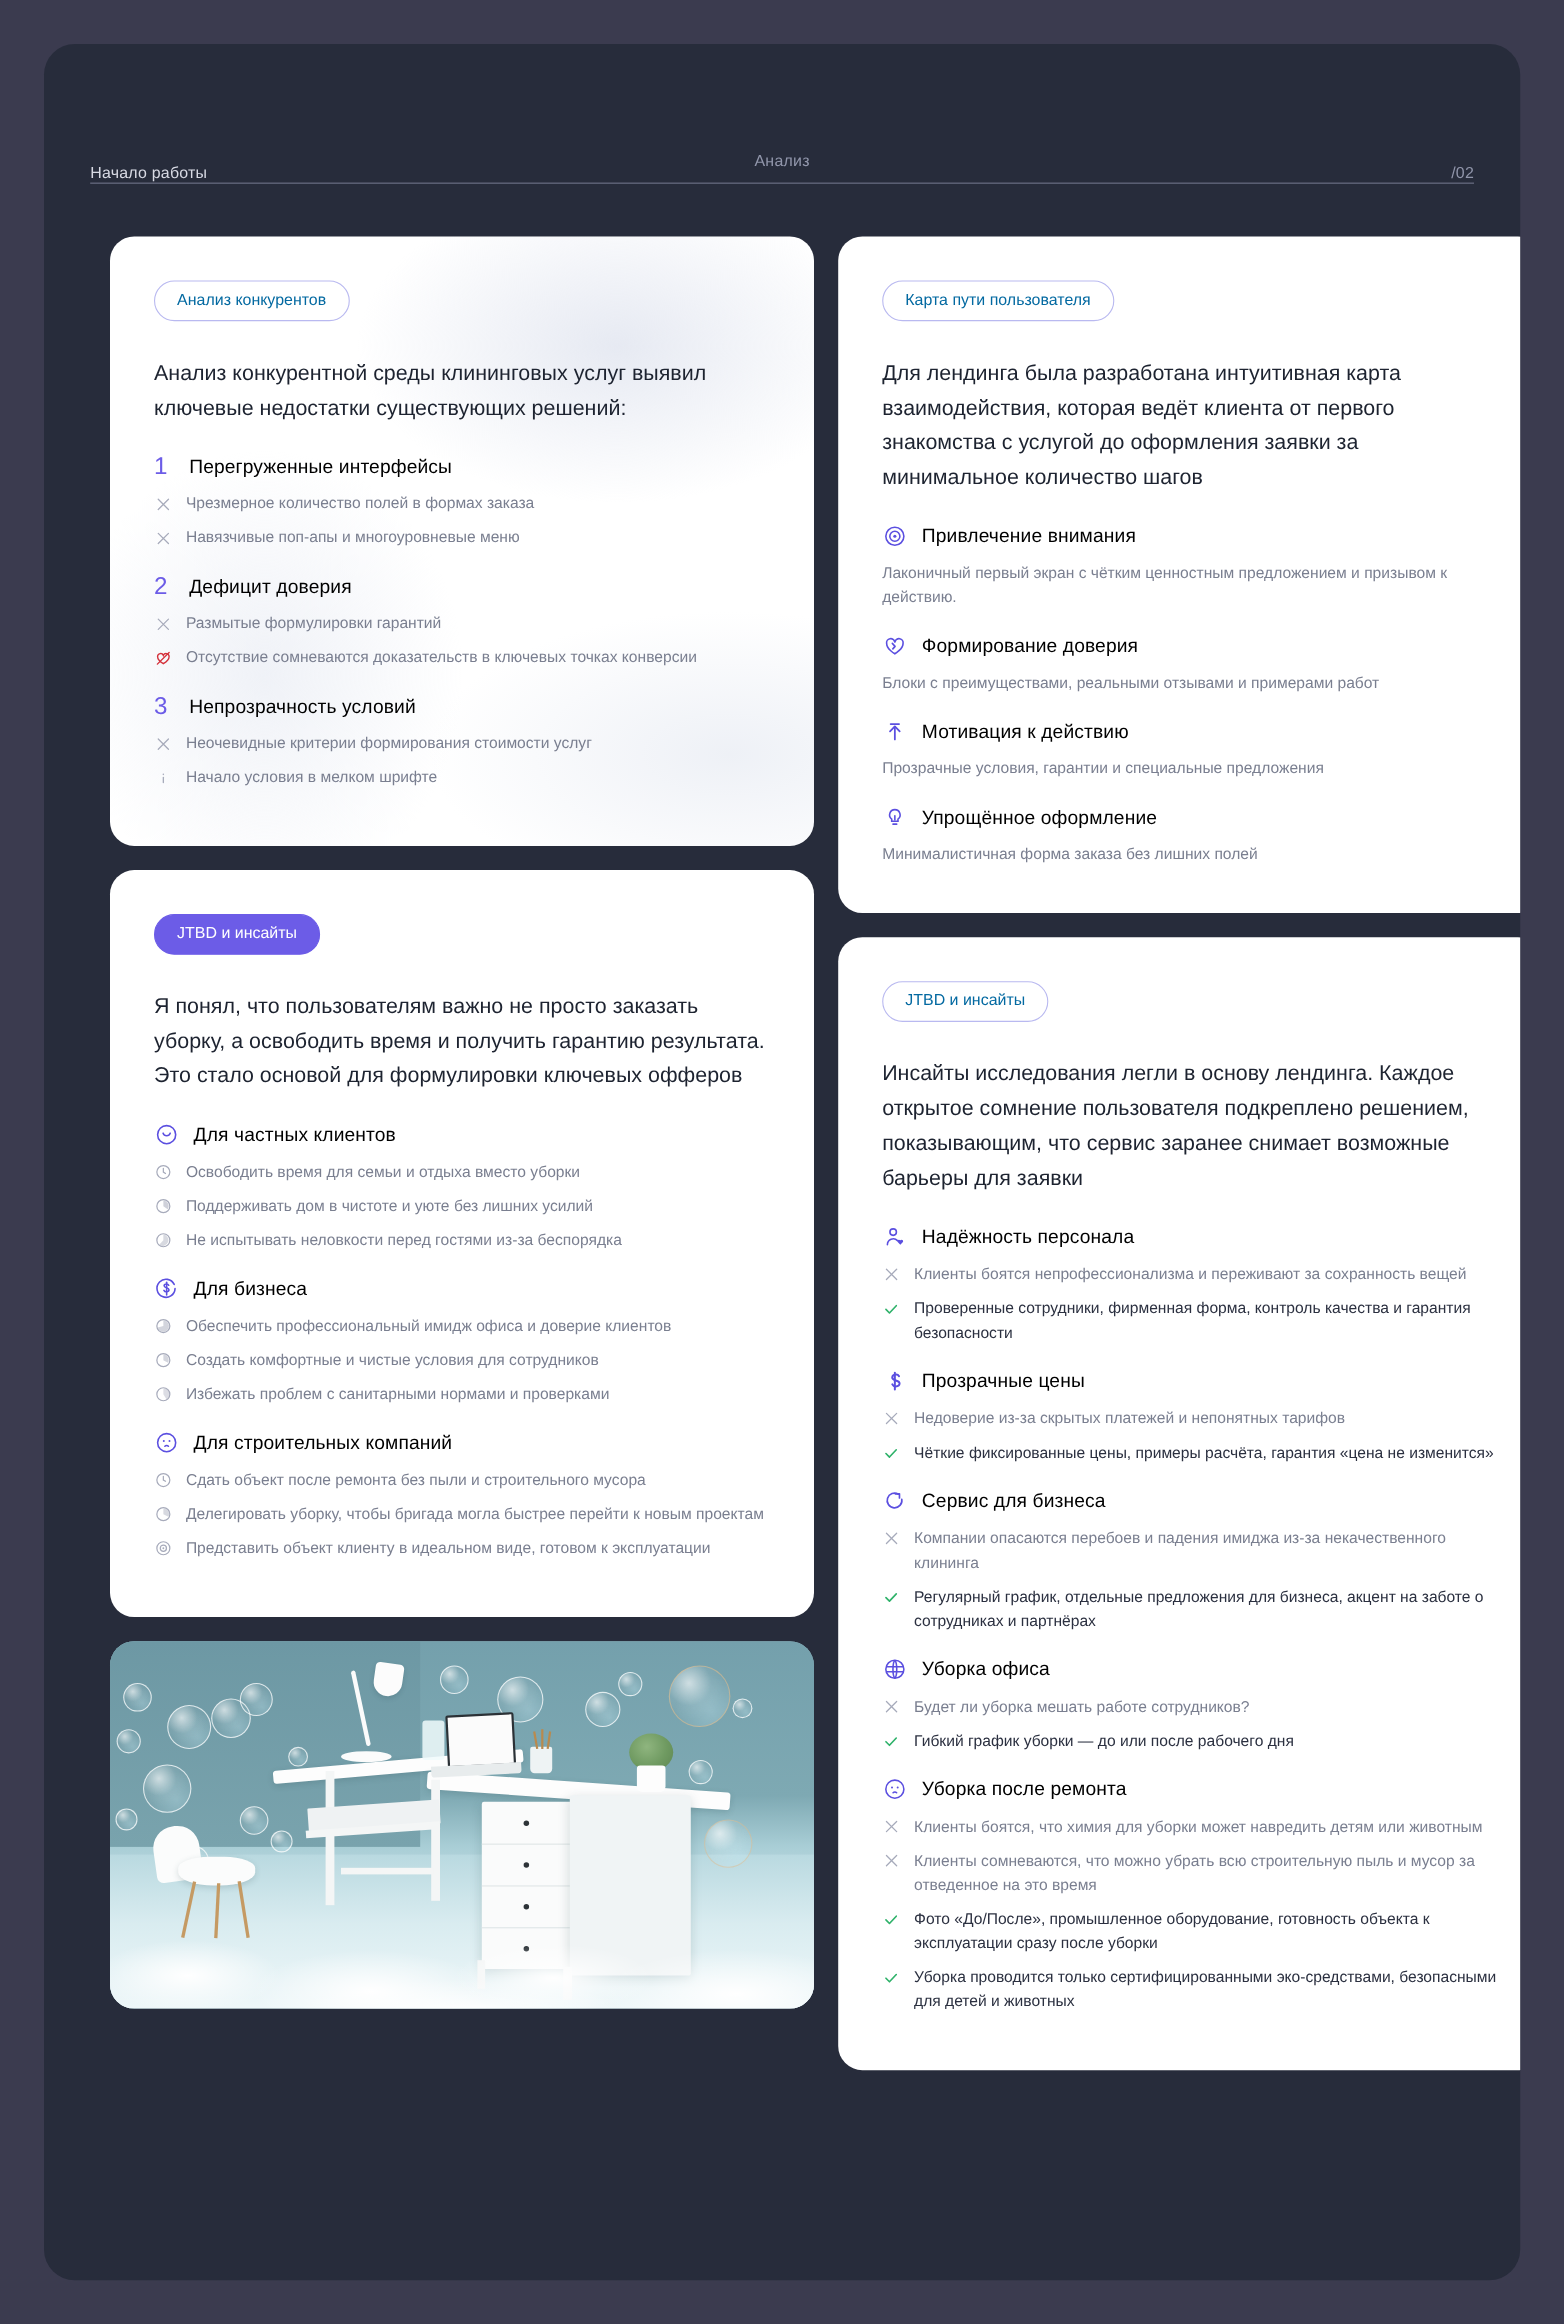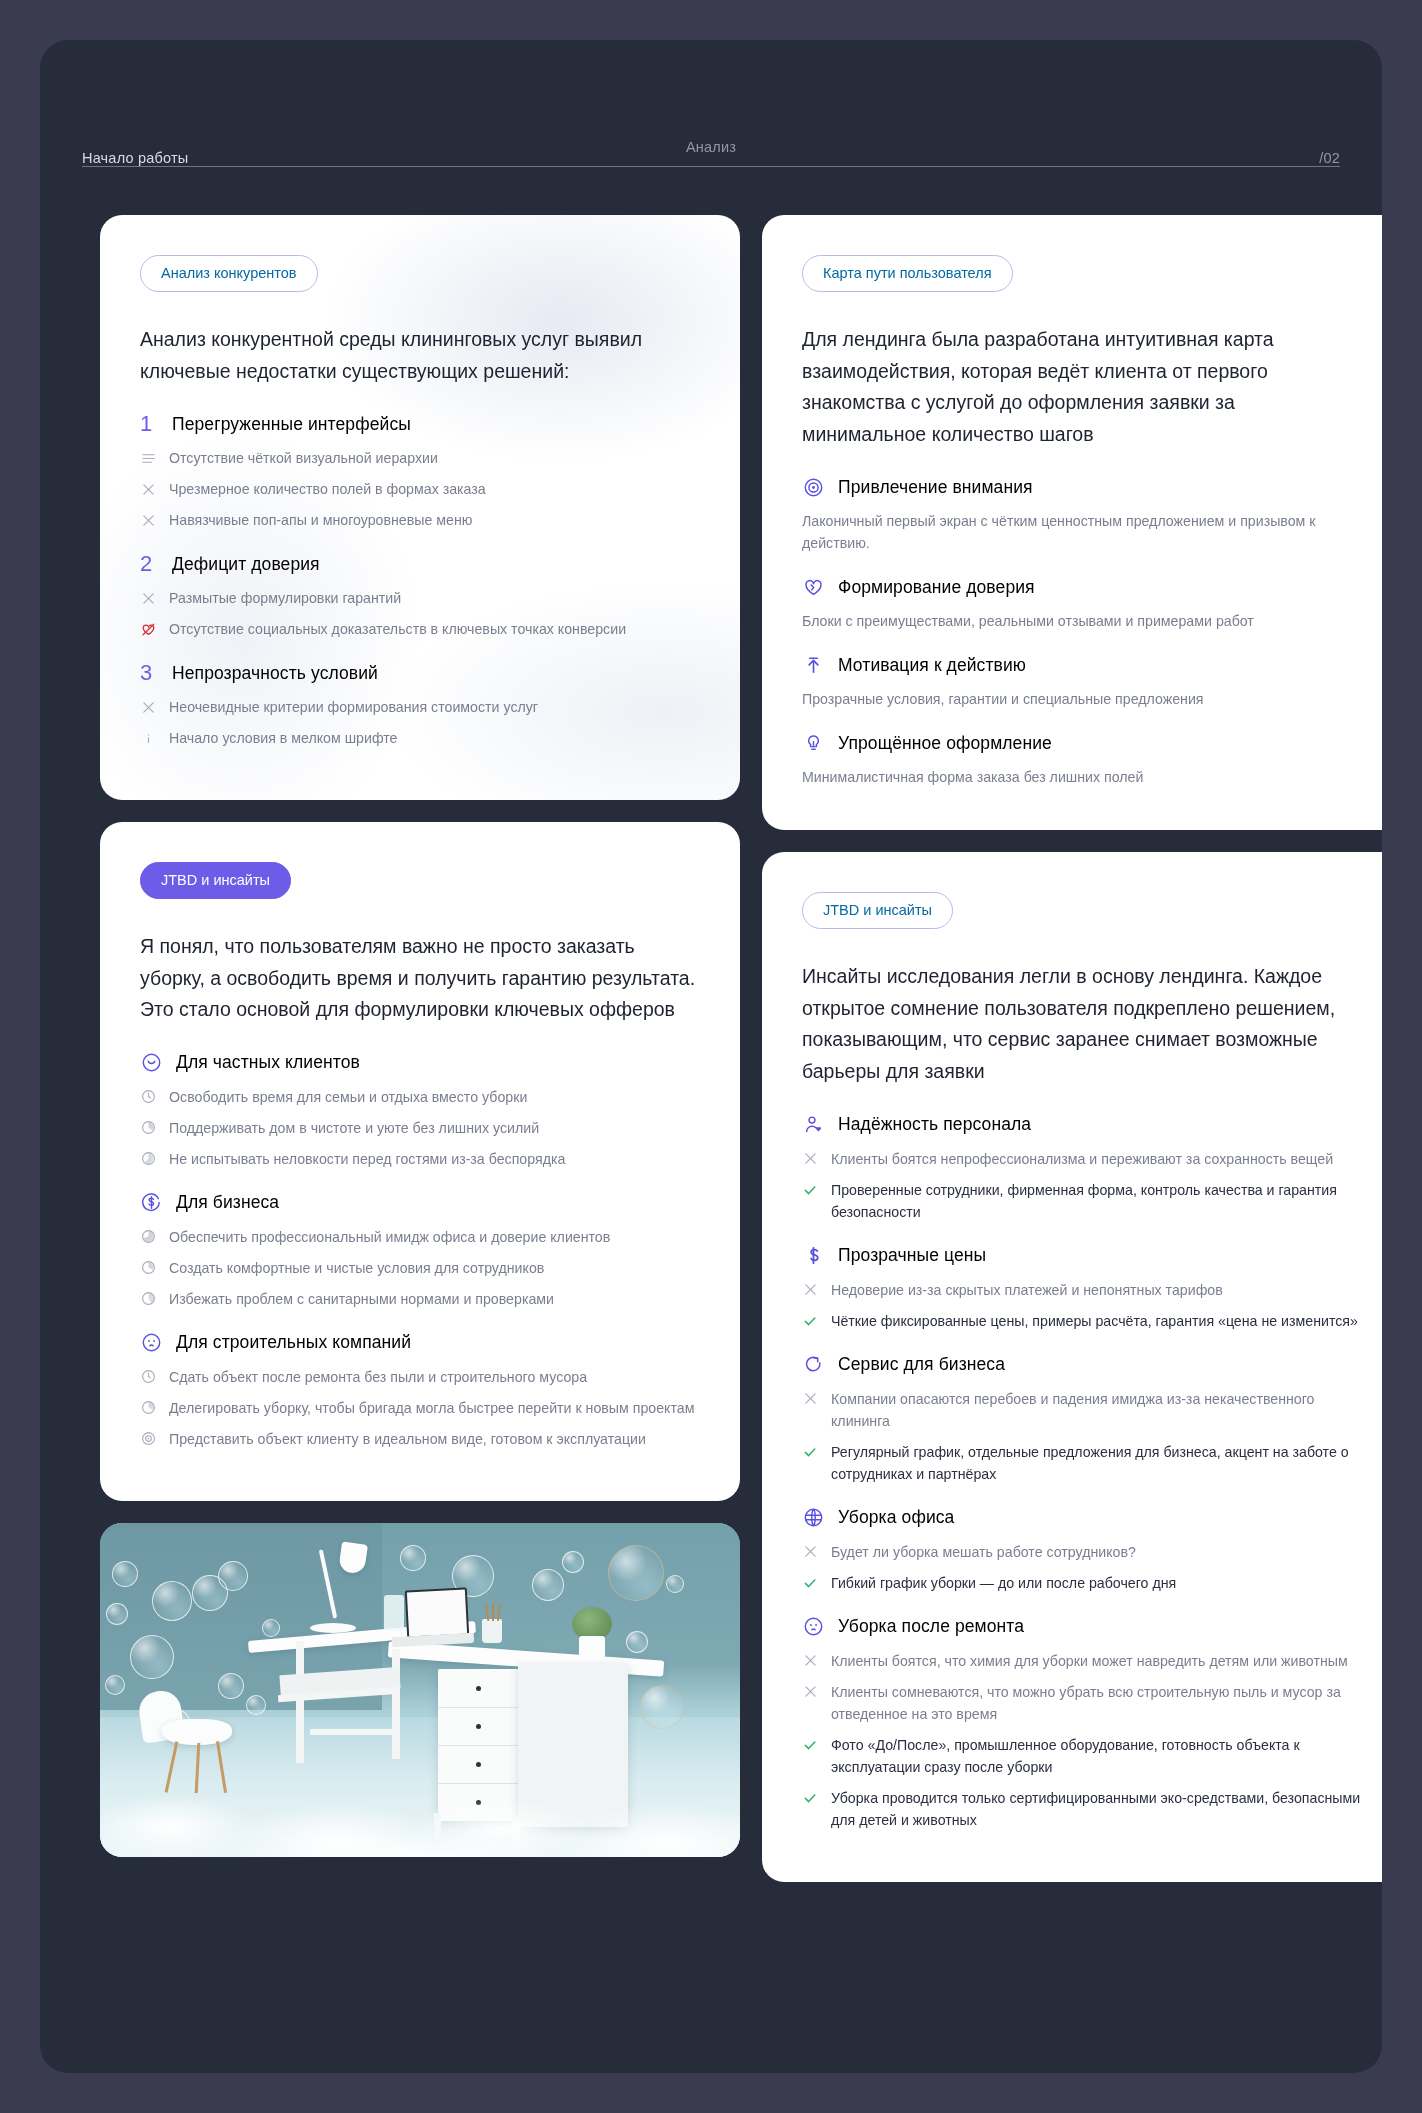--- a/index.html
+++ b/index.html
@@ -256,28 +256,20 @@
           <div class="badge">Анализ конкурентов</div>
           <div class="lead">Анализ конкурентной среды клининговых услуг выявил ключевые недостатки существующих решений:</div>
 
           
           <div class="sec">
             <div class="num">1</div>
             <div class="sec-title">Перегруженные интерфейсы</div>
           </div>
           <div class="bullet">
             <span class="b-ico">
-              <svg width="15" height="15" viewBox="0 0 16 16" fill="none" stroke="currentColor" stroke-width="1.3" stroke-linecap="round">
-                <path d="M2 4h12M2 8h12M2 12h9"></path>
-                </svg>
-            </span>
-            <span class="b-txt">Отсутствие чёткой визуальной иерархии</span>
-          </div>
-          <div class="bullet">
-            <span class="b-ico">
               <svg width="13" height="13" viewBox="0 0 14 14" fill="none" stroke="currentColor" stroke-width="1.25" stroke-linecap="round">
                   <path d="M2 2l10 10M12 2L2 12"></path>
                 </svg>
             </span>
             <span class="b-txt">Чрезмерное количество полей в формах заказа</span>
           </div>
           <div class="bullet">
             <span class="b-ico">
               <svg width="13" height="13" viewBox="0 0 14 14" fill="none" stroke="currentColor" stroke-width="1.25" stroke-linecap="round">
                   <path d="M2 2l10 10M12 2L2 12"></path>
@@ -299,21 +291,21 @@
             </span>
             <span class="b-txt">Размытые формулировки гарантий</span>
           </div>
           <div class="bullet">
             <span class="b-ico" style="color:#d4303a;">
               <svg width="15" height="15" viewBox="0 0 16 16" fill="none" stroke="currentColor" stroke-width="1.35" stroke-linecap="round">
                 <path d="M8 13.2S2.4 9.9 2.4 6.2a2.9 2.9 0 0 1 5.6-1 2.9 2.9 0 0 1 5.6 1c0 3.7-5.6 7-5.6 7Z"></path>
                 <path d="M2.2 13.6 13.6 2.4"></path>
                 </svg>
             </span>
-            <span class="b-txt">Отсутствие социальных доказательств в ключевых точках конверсии</span>
+            <span class="b-txt">Отсутствие сомневаются доказательств в ключевых точках конверсии</span>
           </div>
 
           
           <div class="sec">
             <div class="num">3</div>
             <div class="sec-title">Непрозрачность условий</div>
           </div>
           <div class="bullet">
             <span class="b-ico">
               <svg width="13" height="13" viewBox="0 0 14 14" fill="none" stroke="currentColor" stroke-width="1.25" stroke-linecap="round">

